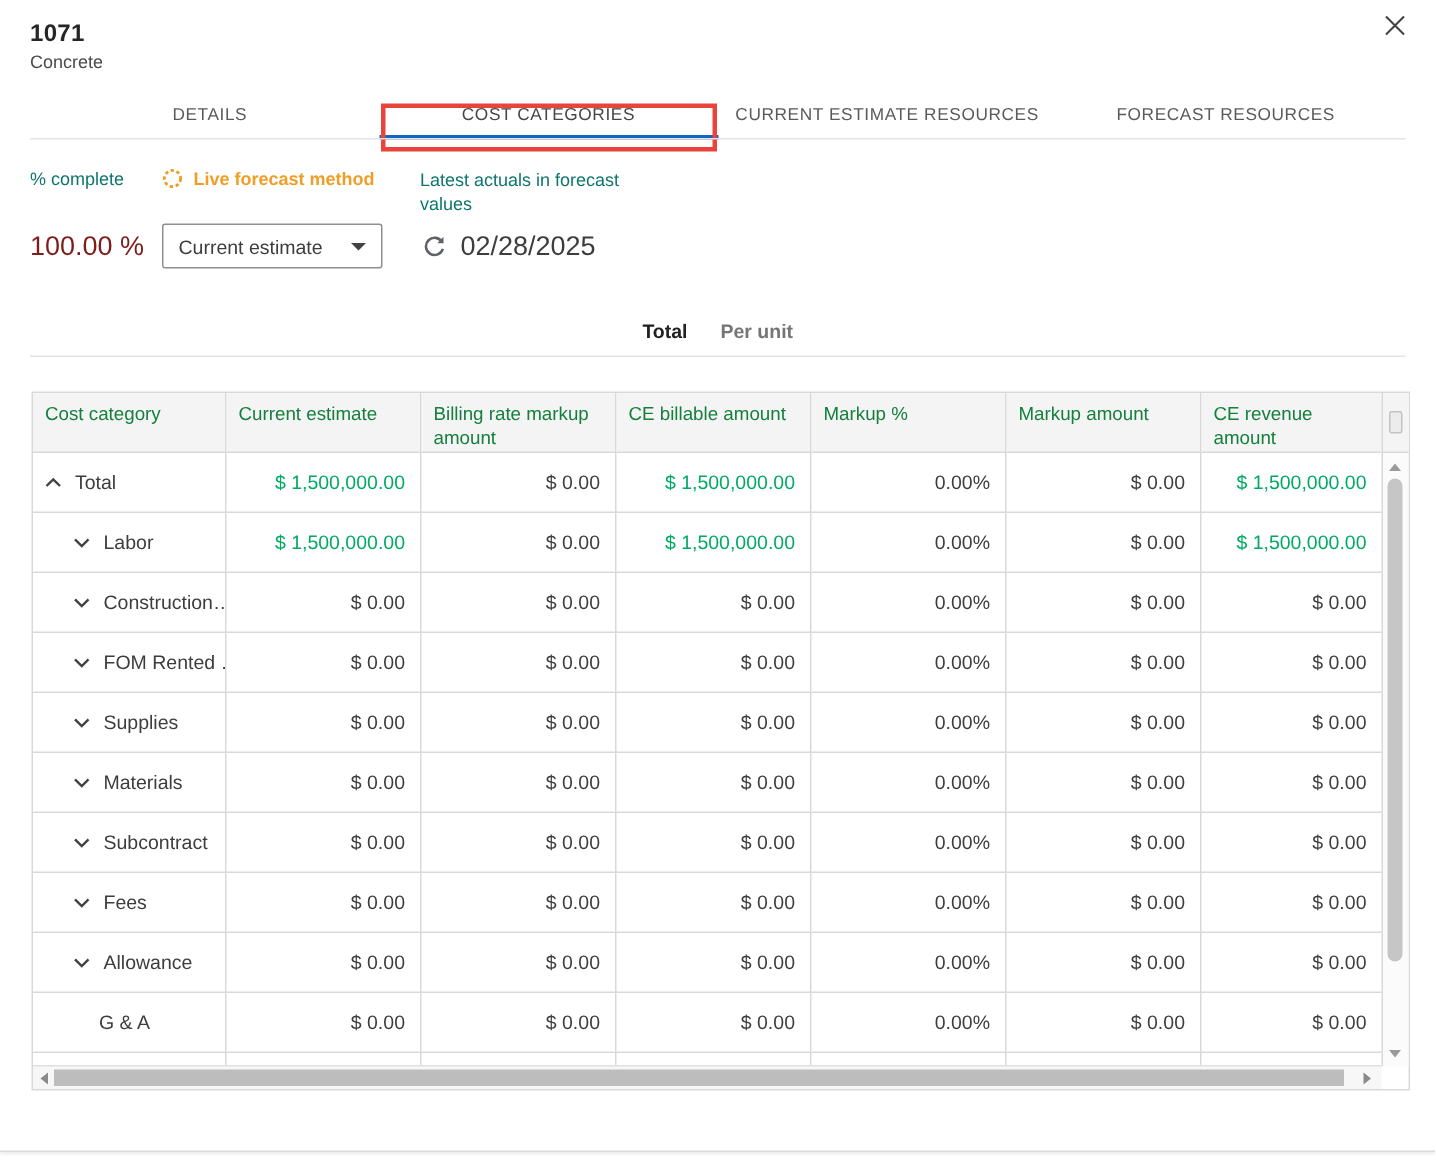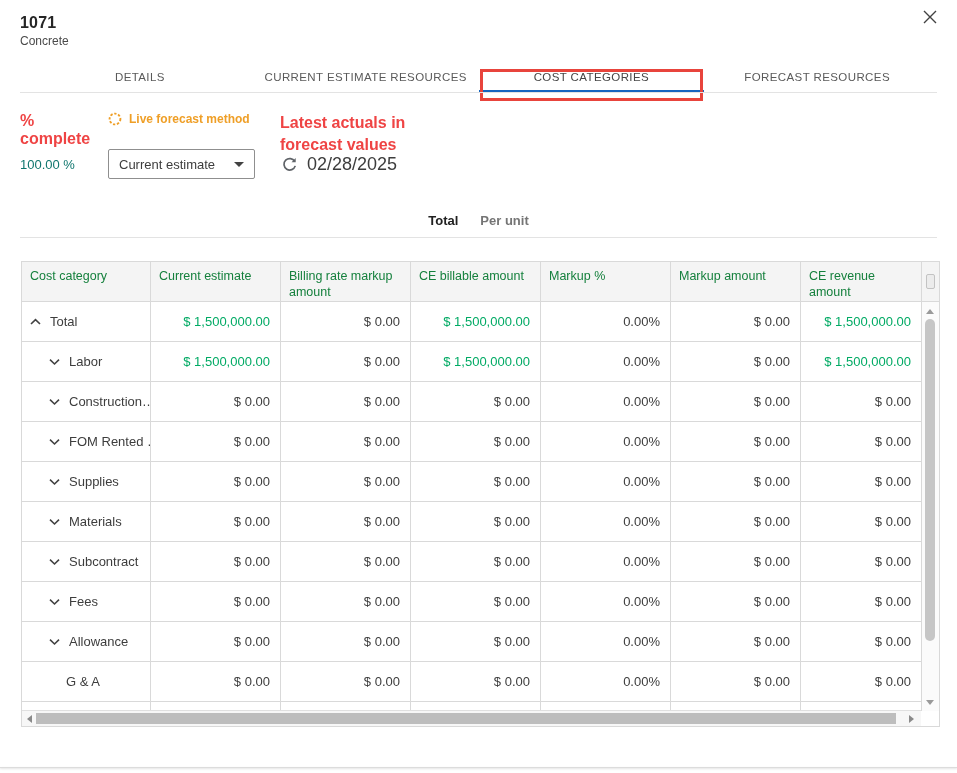--- a/index.html
+++ b/index.html
@@ -28,26 +28,26 @@
   
   .tabs{position:absolute;top:57px;left:27px;right:27px;height:36px;display:flex;align-items:flex-end;}
   .tab{flex:1;text-align:center;font-size:11.5px;letter-spacing:.4px;color:#5a5a5a;padding-bottom:7px;position:relative;cursor:pointer;line-height:1.45;}
   .tab.active{color:#464646;}
   .tab.active .underline{position:absolute;left:0;right:0;bottom:0;height:3px;background:var(--blue);}
   .tab.active .redbox{position:absolute;left:1px;right:1px;top:0;bottom:-8px;border:3px solid var(--red);pointer-events:none;}
   .tabs-divider{position:absolute;top:92px;left:20px;right:20px;height:1px;background:#e3e3e3;}
 
   
   .ctl-row1{position:absolute;top:112px;left:20px;display:flex;align-items:flex-start;}
-  .ctl-row1 .lbl{font-size:16px;font-weight:bold;color:#ef4444;}
+  .ctl-row1 .lbl{font-size:12px;font-weight:normal;color:#0f766e;}
   .c1{width:88px;}
   .c2{width:172px;display:flex;align-items:center;gap:7px;color:var(--orange);font-weight:bold;font-size:12px;}
   .c3{width:158px;line-height:1.35;}
   .ctl-row2{position:absolute;top:149px;left:20px;display:flex;align-items:center;height:30px;}
-  .pct-val{width:88px;font-size:13px;color:#0f766e;}
+  .pct-val{width:88px;font-size:18px;color:#7f1d1d;}
   .select{width:147px;height:30px;border:1px solid #8f8f8f;border-radius:2px;display:flex;align-items:center;justify-content:space-between;padding:0 10px;font-size:13px;color:#3d3d3d;cursor:pointer;background:#fff;}
   .caret{width:0;height:0;border-left:5px solid transparent;border-right:5px solid transparent;border-top:5px solid #424242;}
   .refresh{margin-left:26px;display:flex;align-items:center;cursor:pointer;}
   .date{margin-left:9px;font-size:18px;color:#3d3d3d;}
 
   
   .toggle{position:absolute;top:213px;left:0;width:100%;display:flex;justify-content:center;gap:22px;font-size:13px;}
   .toggle .opt-selected{font-weight:bold;color:#212121;cursor:pointer;}
   .toggle .opt{color:var(--txt-gray);cursor:pointer;font-weight:bold;}
   .toggle-divider{position:absolute;top:237px;left:20px;right:20px;height:1px;background:#e3e3e3;}
@@ -92,22 +92,22 @@
   <div class="close-btn">
     <span>
       <svg width="18" height="18" viewBox="0 0 18 18">
           <path d="M3 3 L15 15 M15 3 L3 15" stroke="#424242" stroke-width="1.4" fill="none"></path>
         </svg>
     </span>
   </div>
 
   <div class="tabs" id="tabbar">
       <div class="tab"><span>DETAILS</span></div>
+      <div class="tab active"><span>COST CATEGORIES</span><div class="underline"></div><div class="redbox"></div></div>
       <div class="tab"><span>CURRENT ESTIMATE RESOURCES</span></div>
-      <div class="tab active"><span>COST CATEGORIES</span><div class="underline"></div><div class="redbox"></div></div>
       <div class="tab"><span>FORECAST RESOURCES</span></div>
     </div>
   <div class="tabs-divider"></div>
 
   <div class="ctl-row1">
     <div class="c1 lbl">% complete</div>
     <div class="c2">
       <span style="display:inline-flex;">
         <svg width="14" height="14" viewBox="0 0 14 14">
             <circle cx="7" cy="7" r="5.4" fill="none" stroke="#ef9f27" stroke-width="1.9" stroke-dasharray="2.3 1.7"></circle>

